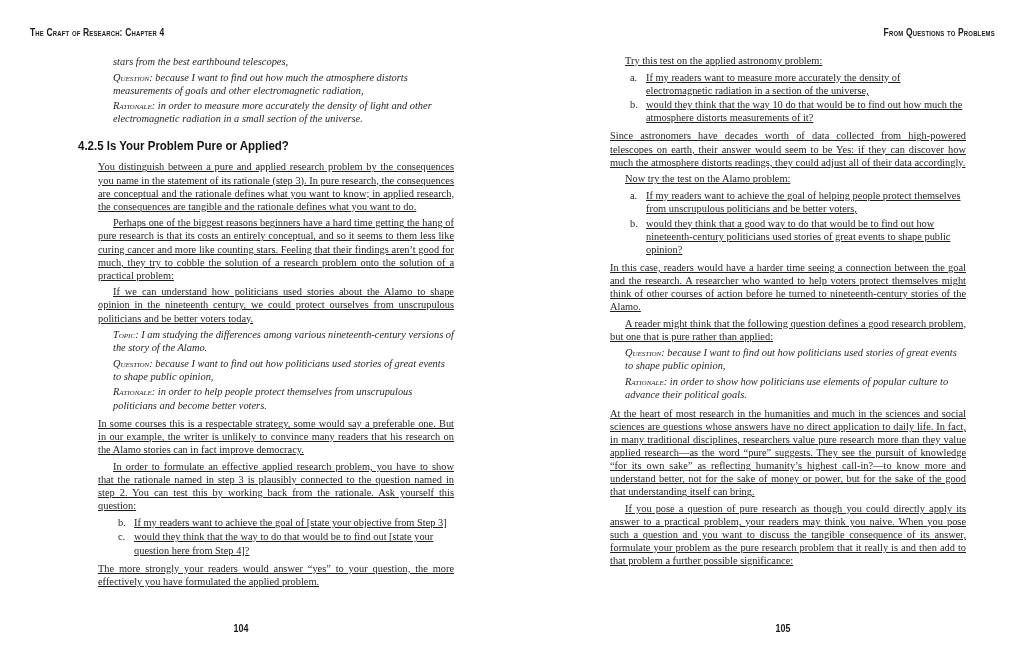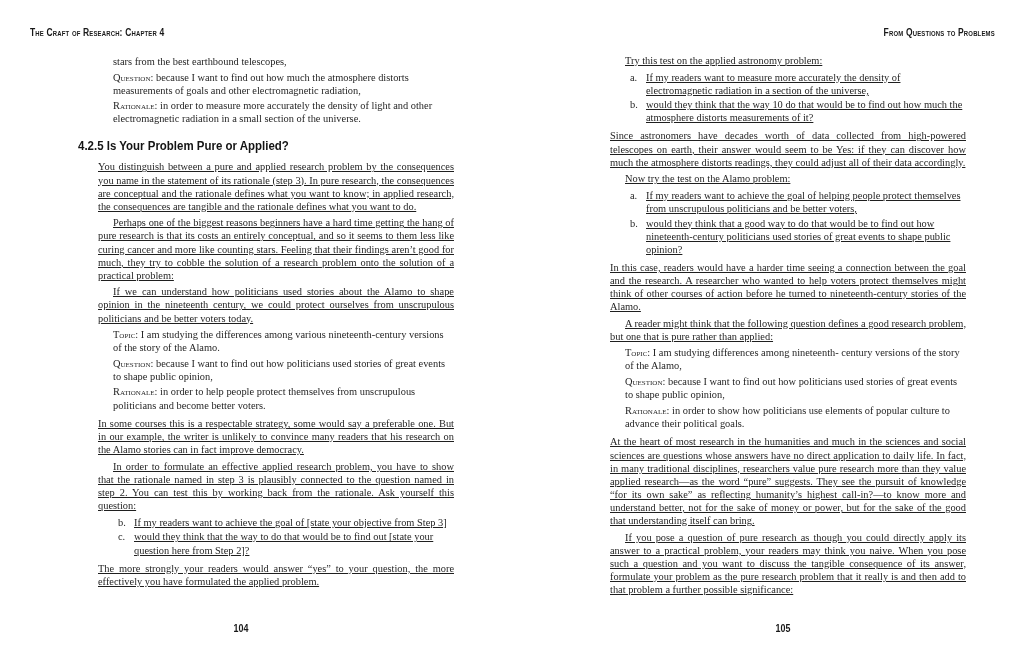--- a/index.html
+++ b/index.html
@@ -50,21 +50,21 @@
     color: #141414;
     margin: 13px 0 7px 0;
     margin-left: -20px;
     transform: scaleX(0.85);
     transform-origin: left center;
     white-space: nowrap;
     text-align: left;
   }
 
   .example { margin: 1px 0 5.5px 15px; text-align: left; }
-  .example-item { margin: 0 0 2.5px 0; }
+  .example-item { margin: 0 0 2.5px 0; font-style: italic; }
   .sc-label { font-variant: small-caps; }
   .sc-label::after { content: ": "; }
 
   .letter-list { margin: 2px 0 5px 20px; text-align: left; }
   .list-row { display: flex; margin-bottom: 1.5px; }
   .list-marker { width: 16px; flex: none; }
   .list-text { flex: 1; text-decoration: underline; }
 
   
   .page-num {
@@ -103,21 +103,21 @@
       </div>
       <p class="para">In some courses this is a respectable strategy, some would say a preferable one. But in our example, the writer is unlikely to convince many readers that his research on the Alamo stories can in fact improve democracy.</p>
       <p class="para indent">In order to formulate an effective applied research problem, you have to show that the rationale named in step 3 is plausibly connected to the question named in step 2. You can test this by working back from the rationale. Ask yourself this question:</p>
       <div class="letter-list">
         <div class="list-row">
           <span class="list-marker">b.</span>
           <span class="list-text">If my readers want to achieve the goal of [state your objective from Step 3]</span>
         </div>
         <div class="list-row">
           <span class="list-marker">c.</span>
-          <span class="list-text">would they think that the way to do that would be to find out [state your question here from Step 2]?</span>
+          <span class="list-text">would they think that the way to do that would be to find out [state your question here from Step 4]?</span>
         </div>
       </div>
       <p class="para">The more strongly your readers would answer “yes” to your question, the more effectively you have formulated the applied problem.</p>
     </div>
   <div class="body-col col-right" id="col-right">
       <p class="para indent">Try this test on the applied astronomy problem:</p>
       <div class="letter-list">
         <div class="list-row">
           <span class="list-marker">a.</span>
           <span class="list-text">If my readers want to measure more accurately the density of electromagnetic radiation in a section of the universe,</span>
@@ -135,21 +135,20 @@
           <span class="list-text">If my readers want to achieve the goal of helping people protect themselves from unscrupulous politicians and be better voters,</span>
         </div>
         <div class="list-row">
           <span class="list-marker">b.</span>
           <span class="list-text">would they think that a good way to do that would be to find out how nineteenth-century politicians used stories of great events to shape public opinion?</span>
         </div>
       </div>
       <p class="para">In this case, readers would have a harder time seeing a connection between the goal and the research. A researcher who wanted to help voters protect themselves might think of other courses of action before he turned to nineteenth-century stories of the Alamo.</p>
       <p class="para indent">A reader might think that the following question defines a good research problem, but one that is pure rather than applied:</p>
       <div class="example">
-        <p class="example-item"><span class="sc-label">Topic</span><span>I am studying differences among nineteenth- century versions of the story of the Alamo,</span></p>
         <p class="example-item"><span class="sc-label">Question</span><span>because I want to find out how politicians used stories of great events to shape public opinion,</span></p>
         <p class="example-item"><span class="sc-label">Rationale</span><span>in order to show how politicians use elements of popular culture to advance their political goals.</span></p>
       </div>
       <p class="para">At the heart of most research in the humanities and much in the sciences and social sciences are questions whose answers have no direct application to daily life. In fact, in many traditional disciplines, researchers value pure research more than they value applied research—as the word “pure” suggests. They see the pursuit of knowledge “for its own sake” as reflecting humanity’s highest call-in?—to know more and understand better, not for the sake of money or power, but for the sake of the good that understanding itself can bring.</p>
       <p class="para indent">If you pose a question of pure research as though you could directly apply its answer to a practical problem, your readers may think you naive. When you pose such a question and you want to discuss the tangible consequence of its answer, formulate your problem as the pure research problem that it really is and then add to that problem a further possible significance:</p>
     </div>
 
   <div class="page-num pn-left">104</div>
   <div class="page-num pn-right">105</div>
 </div>

